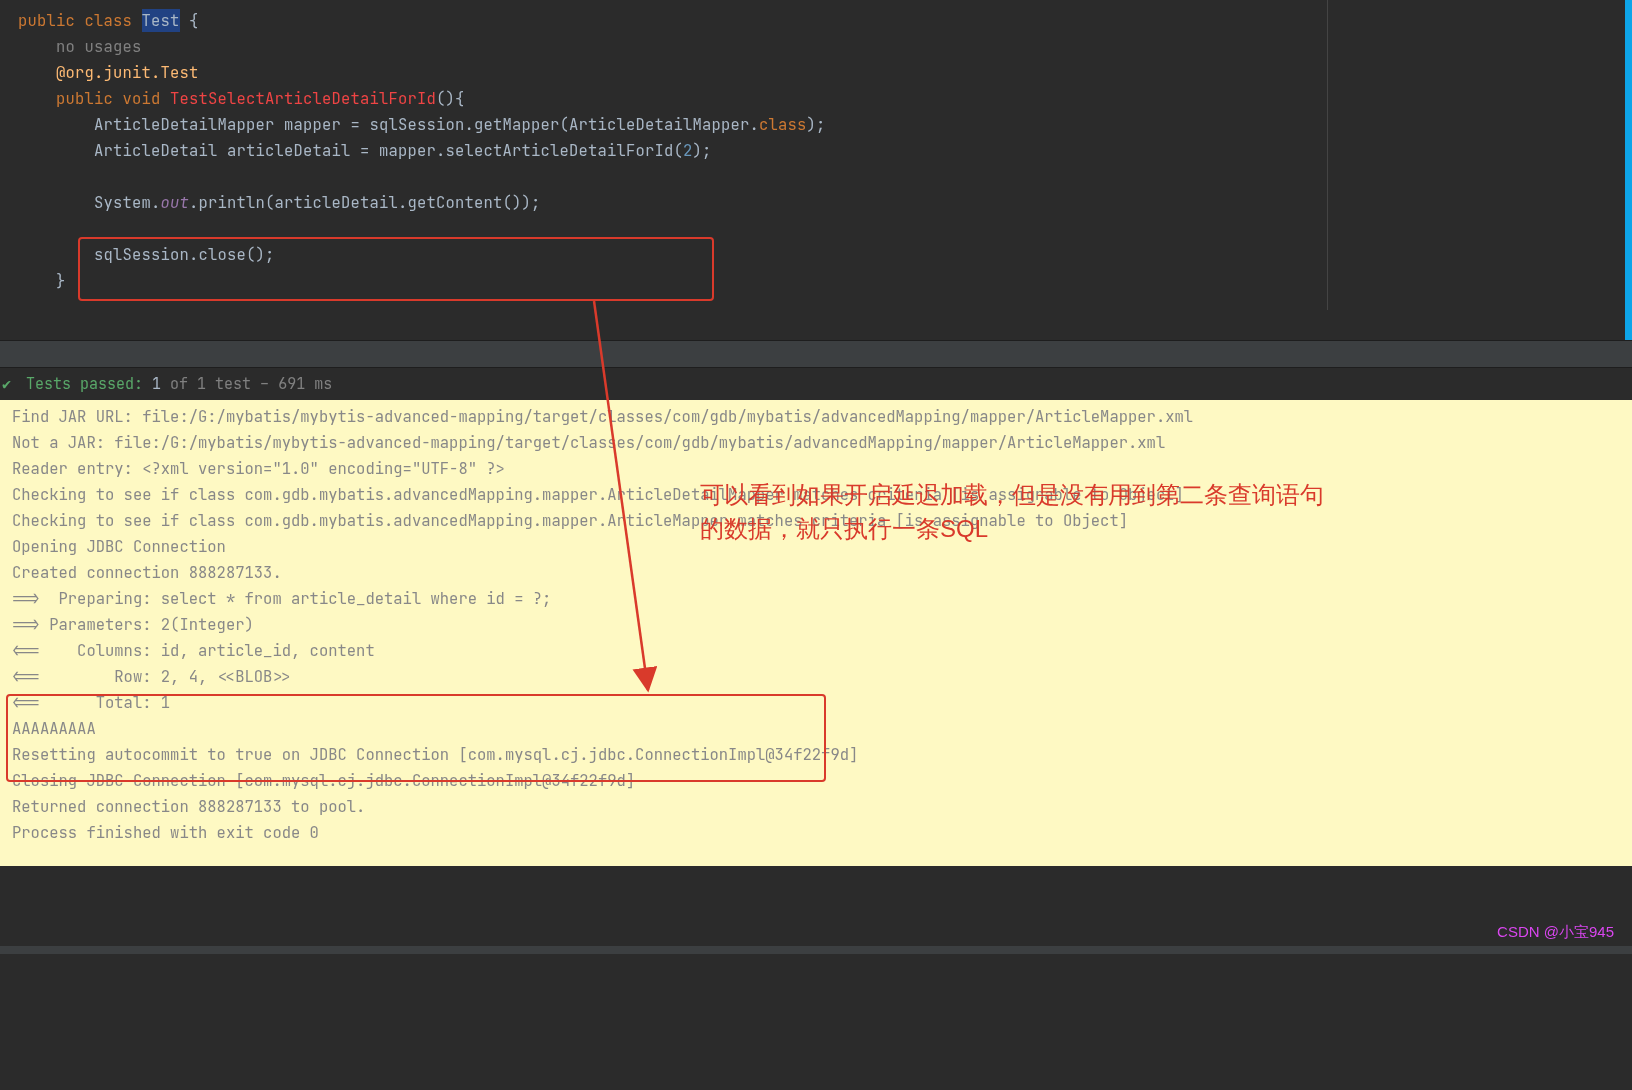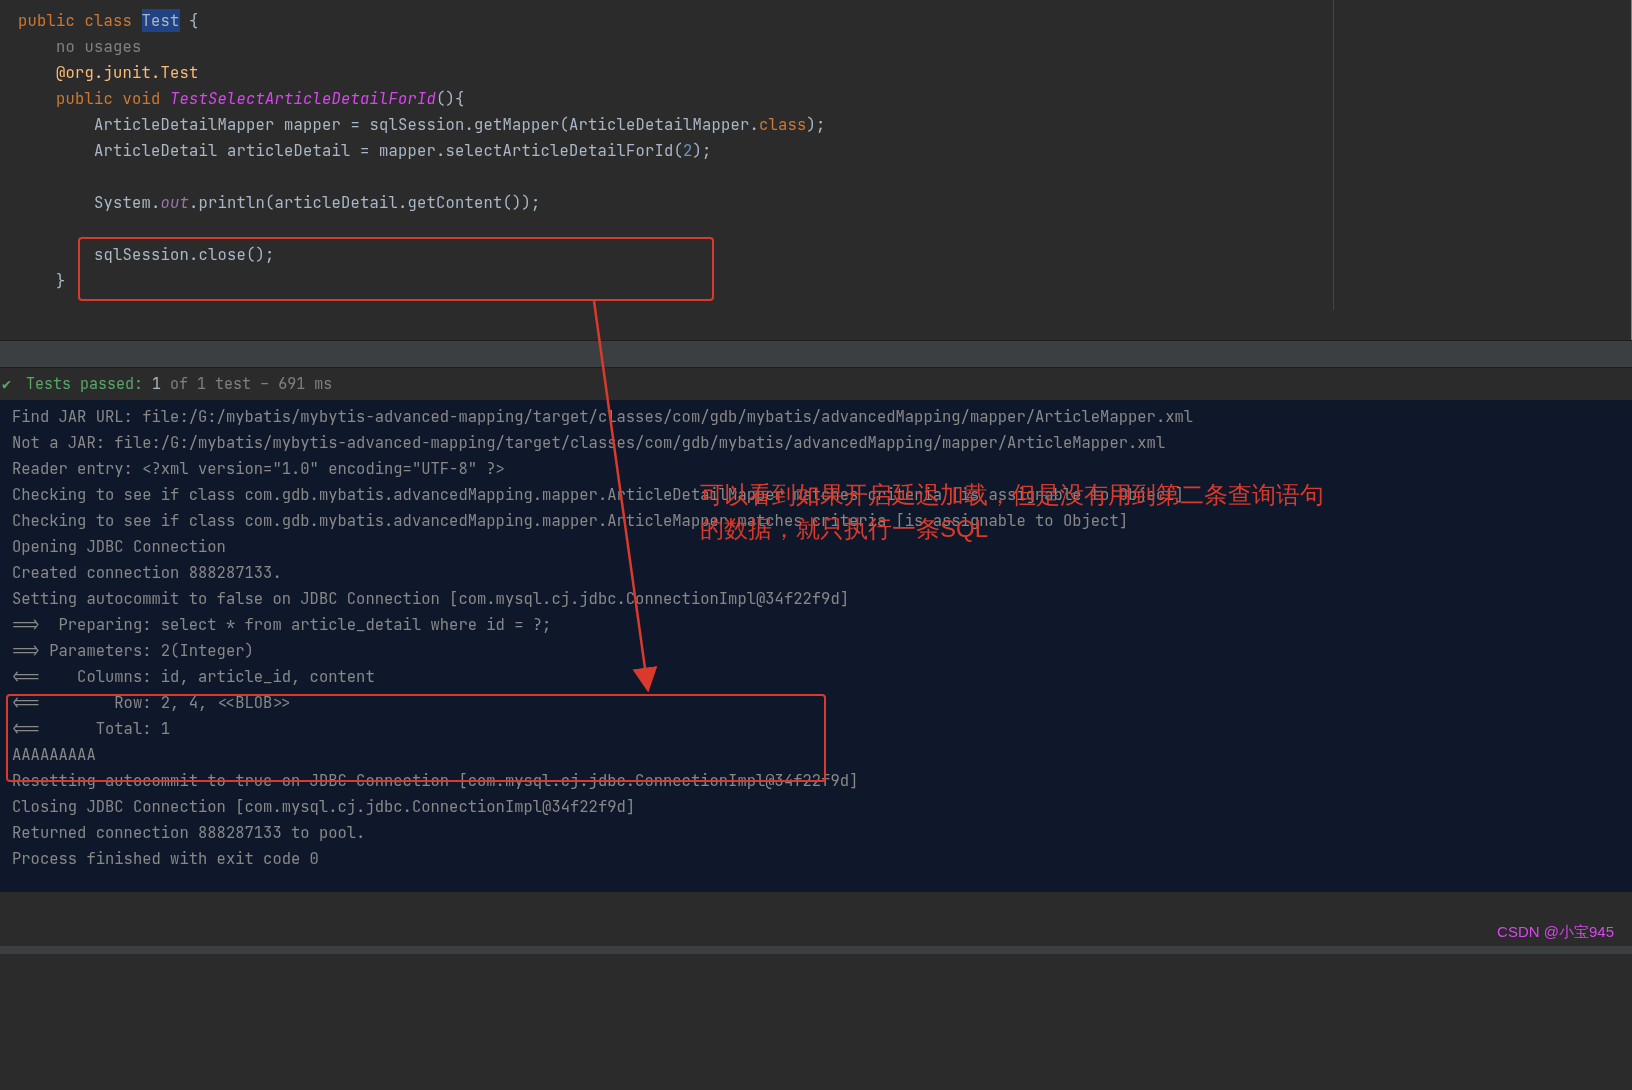--- a/index.html
+++ b/index.html
@@ -10,31 +10,31 @@
   color: #a9b7c6;
   width: 1632px;
   height: 1090px;
   overflow: hidden;
   position: relative;
 }
 .editor-pane {
   background: #2b2b2b;
   padding: 8px 0;
   position: relative;
-  border-right: 1px solid #0ea5e9;
+  border-right: 7px solid #0ea5e9;
 }
 .code-area {
   padding-left: 18px;
   line-height: 26px;
   font-size: 15.5px;
   letter-spacing: 0.2px;
 }
 .code-line { white-space: pre; }
 .kw { color: #cc7832; }
-.method-name { color: #d946ef; font-style: italic; }
+.method-name { color: #ef4444; }
 .italic-static { color: #9876aa; font-style: italic; }
 .num { color: #6897bb; }
 .comment-meta { color: #808080; margin-top: 48px; }
 .anno { color: #fdba74; }
 .hl-selection { background: #214283; padding: 1px 0; }
 .red-box {
   position: absolute;
   border: 2px solid #d93a2b;
   border-radius: 4px;
   pointer-events: none;
@@ -62,21 +62,21 @@
 .test-status-bar {
   background: #2b2b2b;
   padding: 6px 2px;
   color: #808080;
   font-size: 15px;
 }
 .check-icon { color: #59a869; margin-right: 6px; }
 .pass-text { color: #59a869; }
 .pass-count { color: #a9b7c6; }
 .console-pane {
-  background: #0f172a;
+  background: #fef9c3;
   padding: 4px 12px 20px 12px;
   line-height: 26px;
   font-size: 15.5px;
   color: #888888;
   font-family: "JetBrains Mono","Menlo","Consolas",monospace;
 }
 .console-line { white-space: pre; }
 .right-minimap-strip {
   position: absolute;
   right: 0; top: 0;
@@ -135,21 +135,20 @@
 </div>
 
 <div class="console-pane">
   <div class="console-line">Find JAR URL: file:/G:/mybatis/mybytis-advanced-mapping/target/classes/com/gdb/mybatis/advancedMapping/mapper/ArticleMapper.xml</div>
   <div class="console-line">Not a JAR: file:/G:/mybatis/mybytis-advanced-mapping/target/classes/com/gdb/mybatis/advancedMapping/mapper/ArticleMapper.xml</div>
   <div class="console-line">Reader entry: &lt;?xml version="1.0" encoding="UTF-8" ?&gt;</div>
   <div class="console-line">Checking to see if class com.gdb.mybatis.advancedMapping.mapper.ArticleDetailMapper matches criteria [is assignable to Object]</div>
   <div class="console-line">Checking to see if class com.gdb.mybatis.advancedMapping.mapper.ArticleMapper matches criteria [is assignable to Object]</div>
   <div class="console-line">Opening JDBC Connection</div>
   <div class="console-line">Created connection 888287133.</div>
-  <div class="console-line">Setting autocommit to false on JDBC Connection [com.mysql.cj.jdbc.ConnectionImpl@34f22f9d]</div>
   <div class="console-line">==&gt;  Preparing: select * from article_detail where id = ?;</div>
   <div class="console-line">==&gt; Parameters: 2(Integer)</div>
   <div class="console-line">&lt;==    Columns: id, article_id, content</div>
   <div class="console-line">&lt;==        Row: 2, 4, &lt;&lt;BLOB&gt;&gt;</div>
   <div class="console-line">&lt;==      Total: 1</div>
   <div class="console-line">AAAAAAAAA</div>
   <div class="console-line">Resetting autocommit to true on JDBC Connection [com.mysql.cj.jdbc.ConnectionImpl@34f22f9d]</div>
   <div class="console-line">Closing JDBC Connection [com.mysql.cj.jdbc.ConnectionImpl@34f22f9d]</div>
   <div class="console-line">Returned connection 888287133 to pool.</div>
   <div class="console-line"></div>

